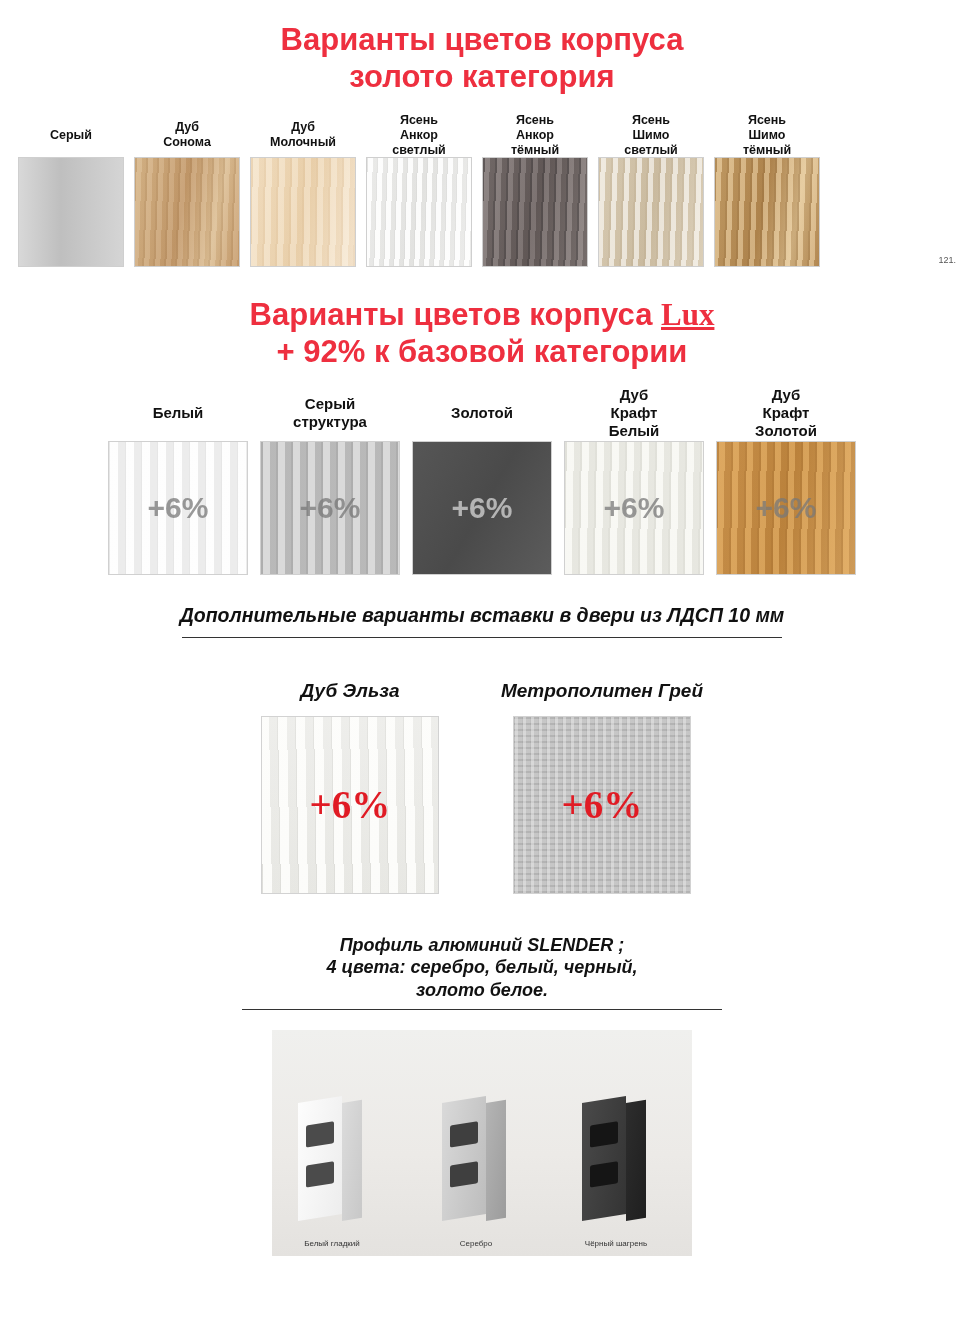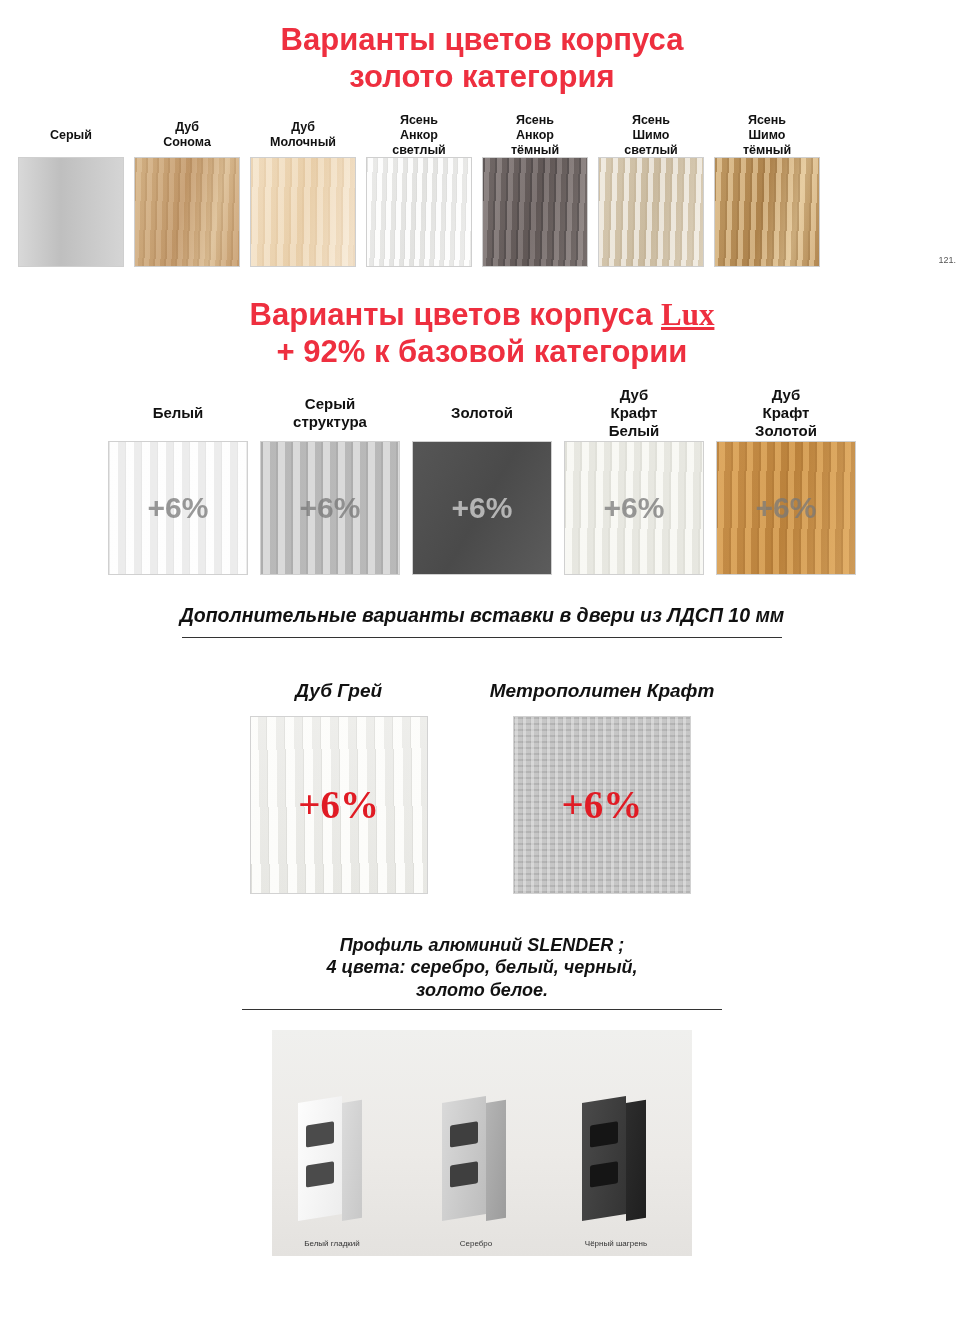--- a/index.html
+++ b/index.html
@@ -424,27 +424,27 @@
     </div>
   </div>
 </div>
 
 <div>
   <div id="insert-title" class="sub-italic" style="padding:0 92px;">Дополнительные варианты вставки в двери из ЛДСП 10 мм</div>
   <div class="rule"></div>
 
   <div class="insert-row">
     <div class="insert-cell">
-      <div class="insert-label">Дуб Грей</div>
+      <div class="insert-label">Дуб Эльза</div>
       <div class="insert-chip tex-elza">
         <span class="pct-red">+6%</span>
       </div>
     </div>
     <div class="insert-cell">
-      <div class="insert-label">Метрополитен Крафт</div>
+      <div class="insert-label">Метрополитен Грей</div>
       <div class="insert-chip tex-metro">
         <span class="pct-red">+6%</span>
       </div>
     </div>
   </div>
 </div>
 
 <div>
   <div id="profile-title" class="sub-italic" style="white-space:pre-line;">Профиль алюминий SLENDER ;
 4 цвета: серебро, белый, черный,

